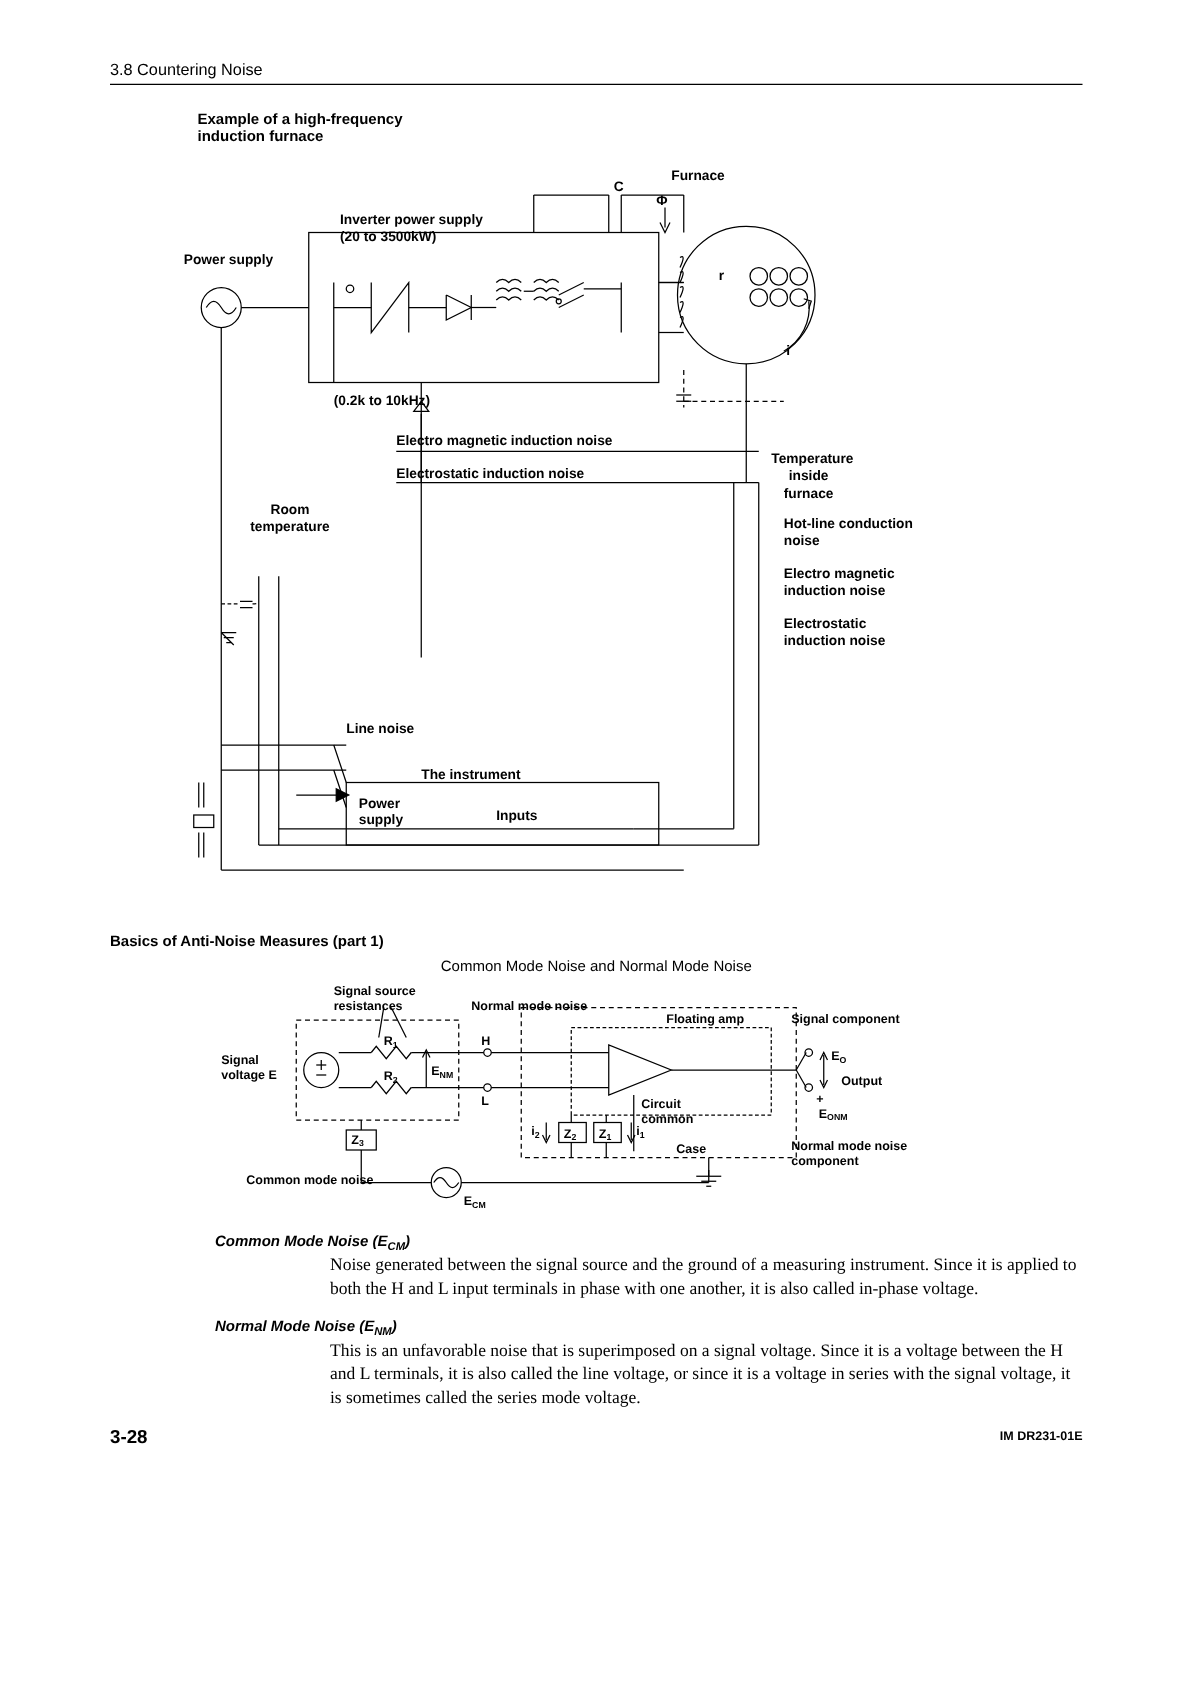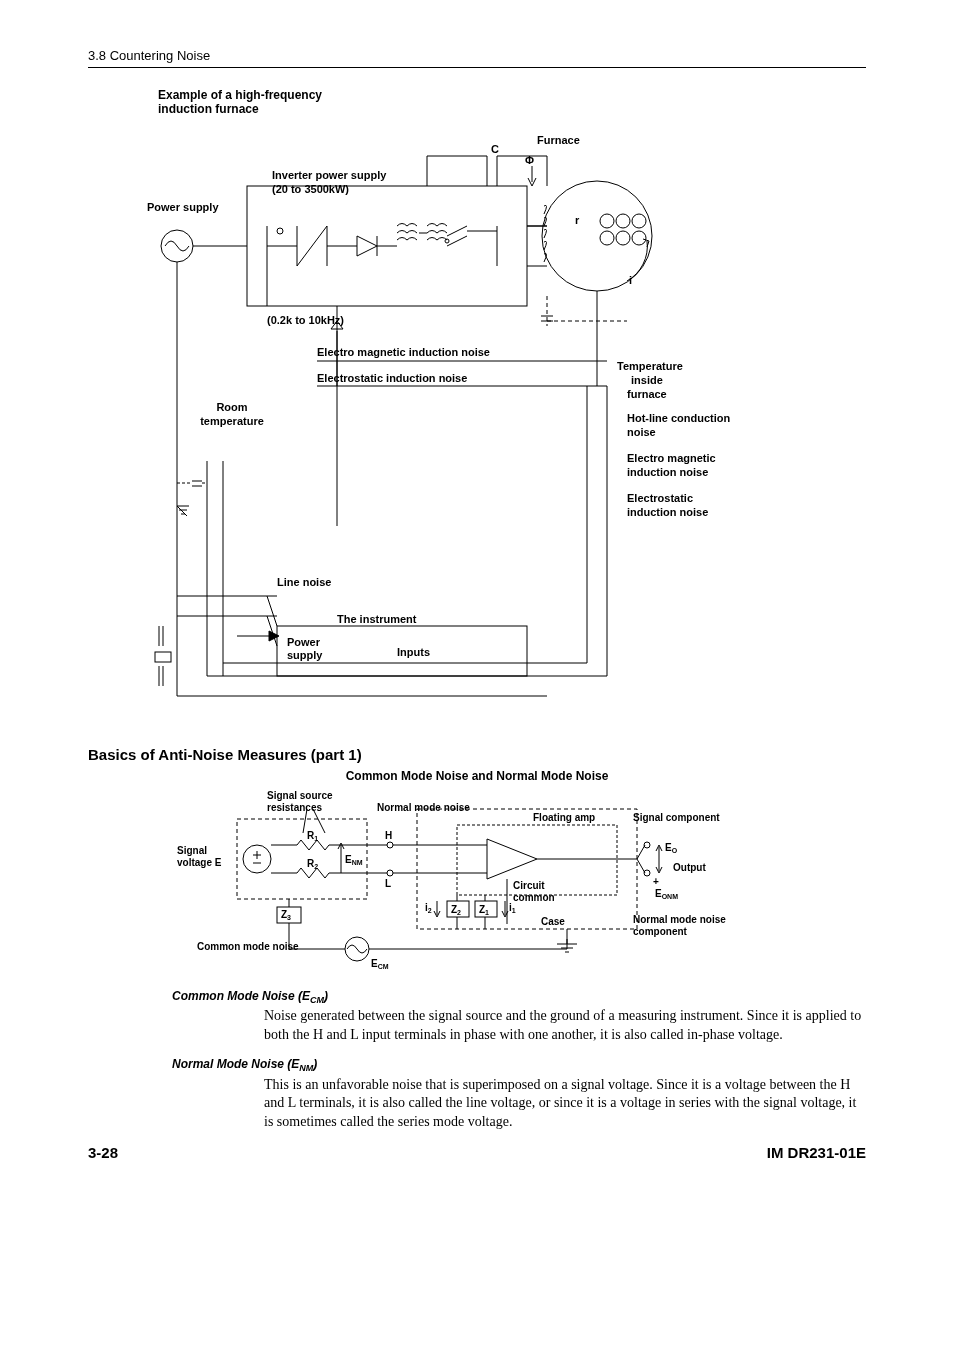--- a/index.html
+++ b/index.html
@@ -34,22 +34,22 @@
   .formula sup { font-size: 9px; }
   .diagram-wrap {
     margin: 0 auto 30px auto;
     position: relative;
     width: 700px;
     height: 590px;
   }
   .diagram-wrap svg { width: 700px; height: 590px; }
   .lab { font-family: Arial, sans-serif; font-size: 11px; font-weight: bold; fill: #000; }
   .labsm { font-family: Arial, sans-serif; font-size: 10px; font-weight: bold; fill: #000; }
-  .heading { font-size: 15px; font-weight: bold; margin: 20px 0 6px 0; }
-  .subheading { font-size: 12px; font-weight: bold; text-align: center; margin-bottom: 6px; }
+  .heading { font-size: 12px; font-weight: bold; margin: 20px 0 6px 0; }
+  .subheading { font-size: 12px; font-weight: normal; text-align: center; margin-bottom: 6px; }
   .diagram2-wrap { margin: 0 auto 10px auto; width: 640px; height: 190px; position: relative; }
   .diagram2-wrap svg { width: 640px; height: 190px; }
   .body-text {
     font-family: "Times New Roman", Times, serif;
     font-size: 14px;
     margin: 0 0 12px 176px;
     line-height: 1.35;
   }
   .para-head {
     font-family: Arial, sans-serif;
@@ -58,21 +58,21 @@
     margin: 6px 0 2px 84px;
     font-style: italic;
   }
   .para-head sub { font-size: 9px; }
   .footer {
     display: flex;
     justify-content: space-between;
     align-items: center;
   }
   .page-num { font-weight: bold; font-size: 15px; }
-  .doc-id { font-size: 15px; font-weight: bold; }
+  .doc-id { font-size: 10px; font-weight: bold; }
 </style>
 </head>
 <body>
 
 <div class="section-header">3.8  Countering Noise</div>
 <div class="header-line"></div>
 
 <div class="intro-row">
   <div class="intro-left">Example of a high-frequency induction furnace</div>
 </div>

